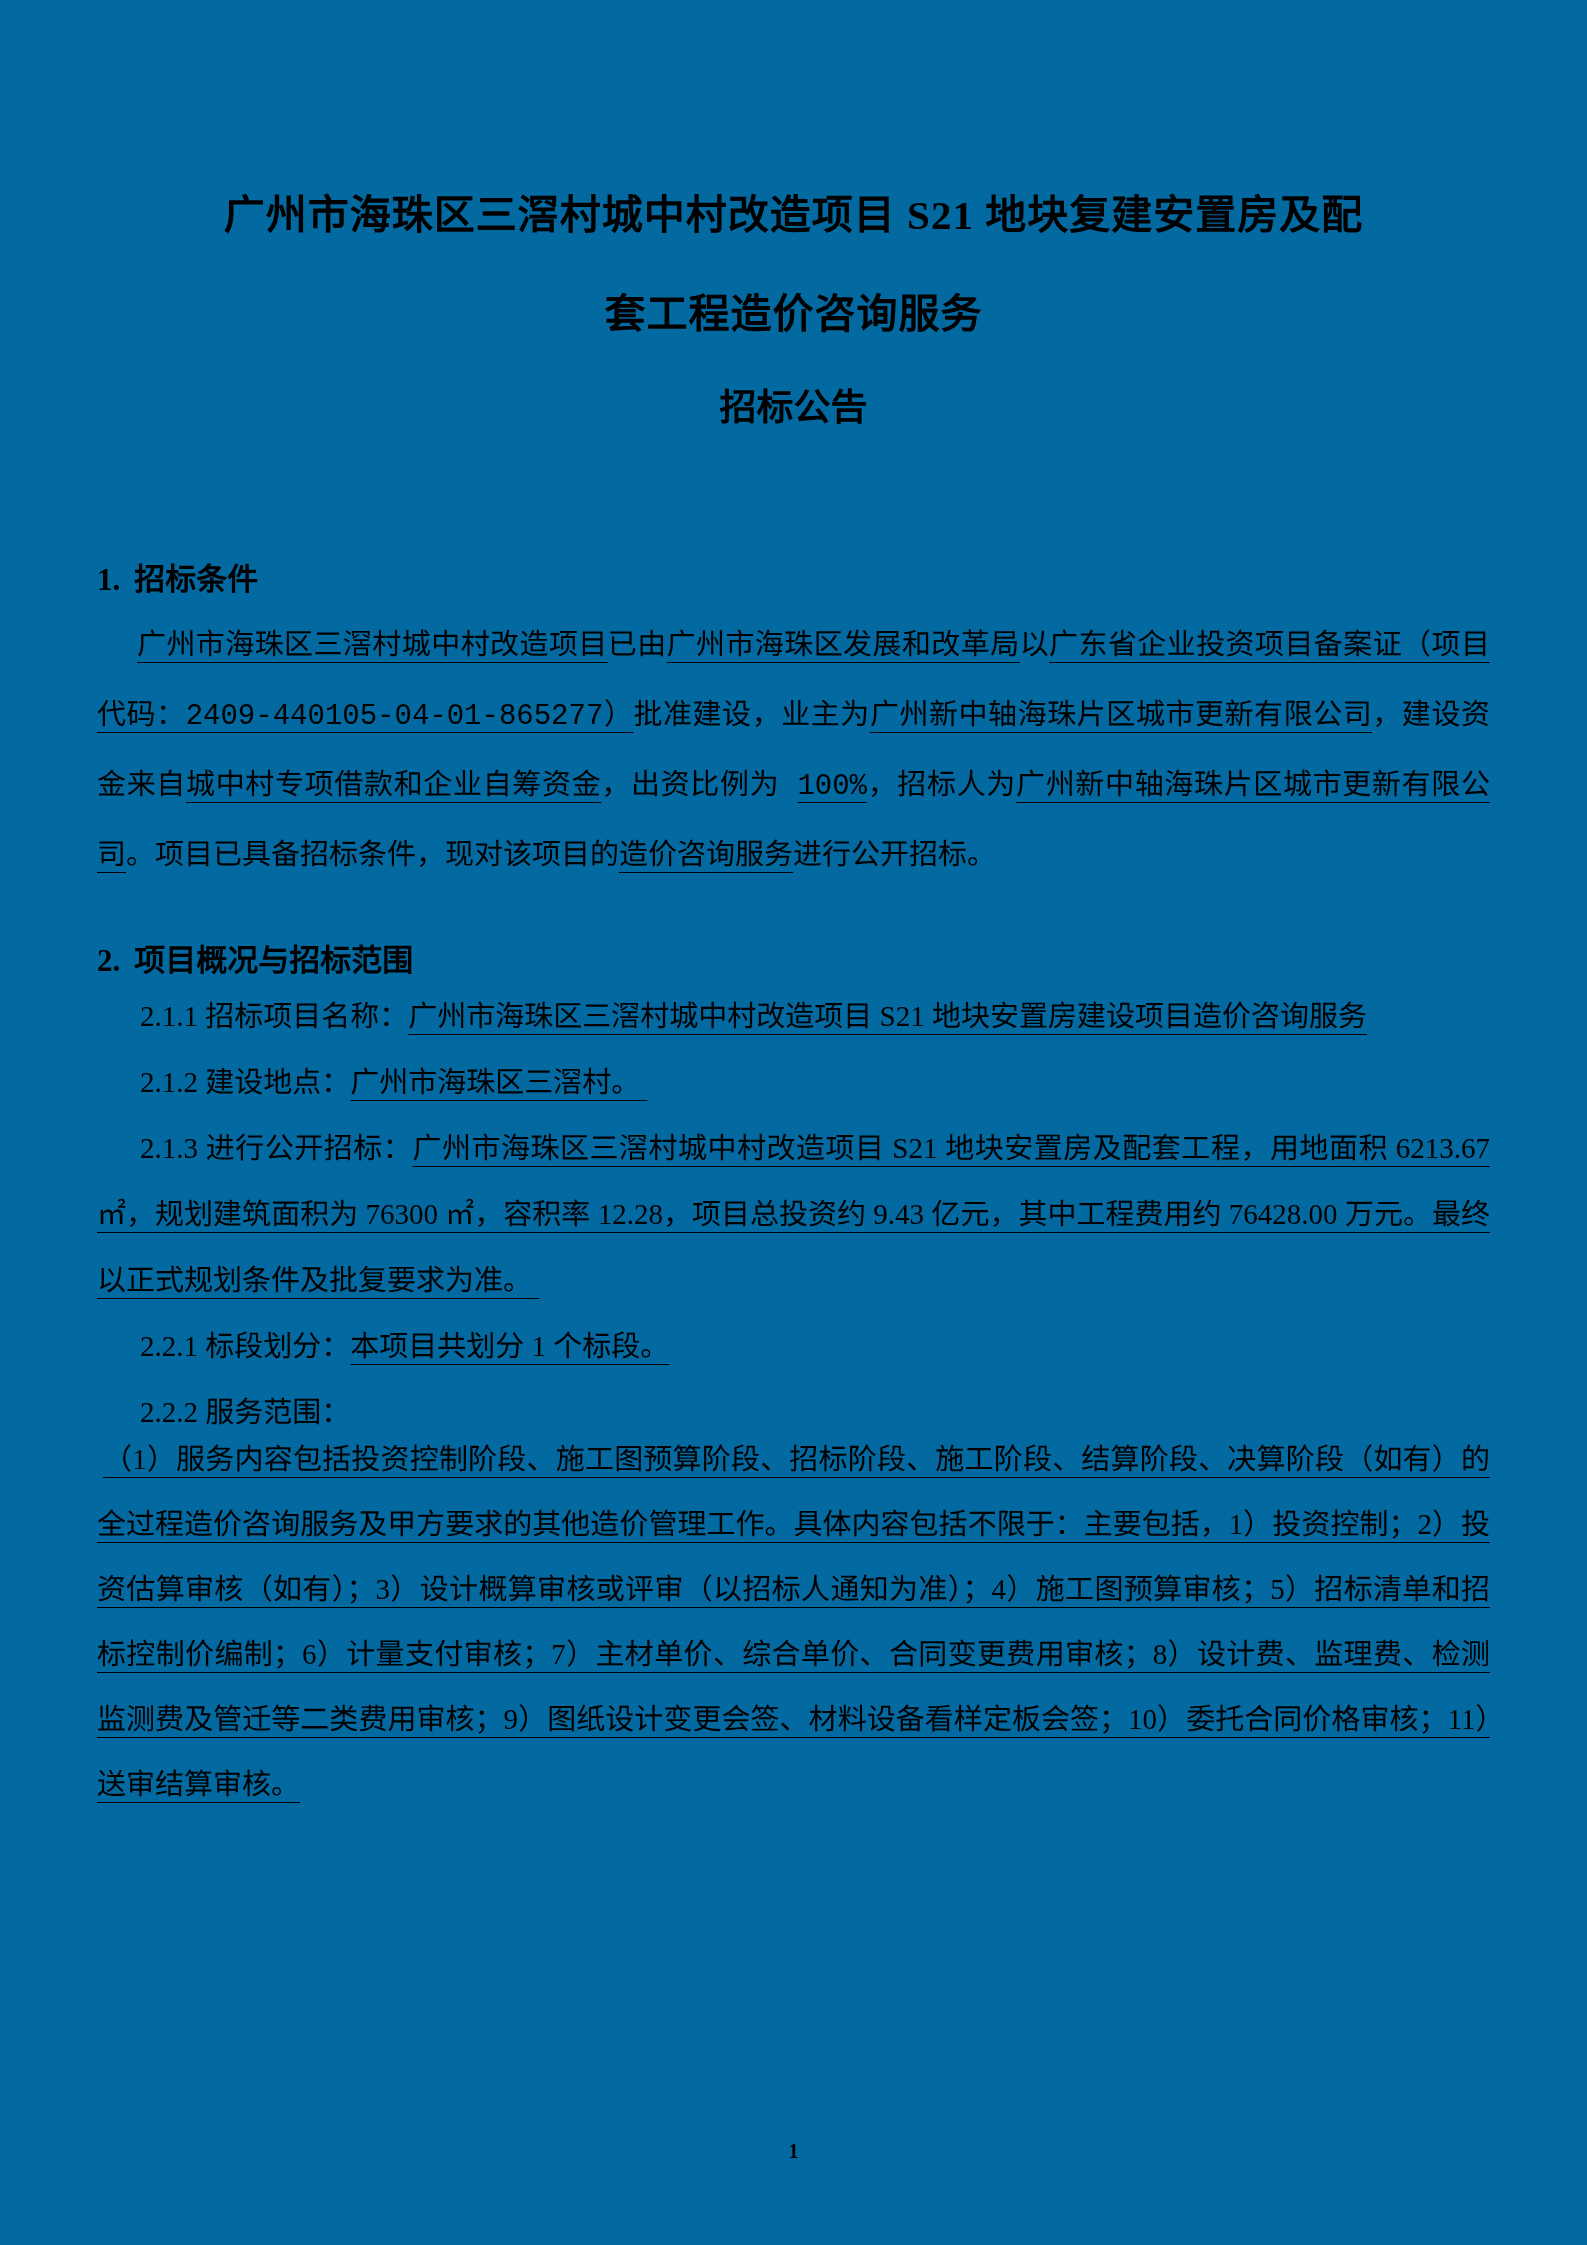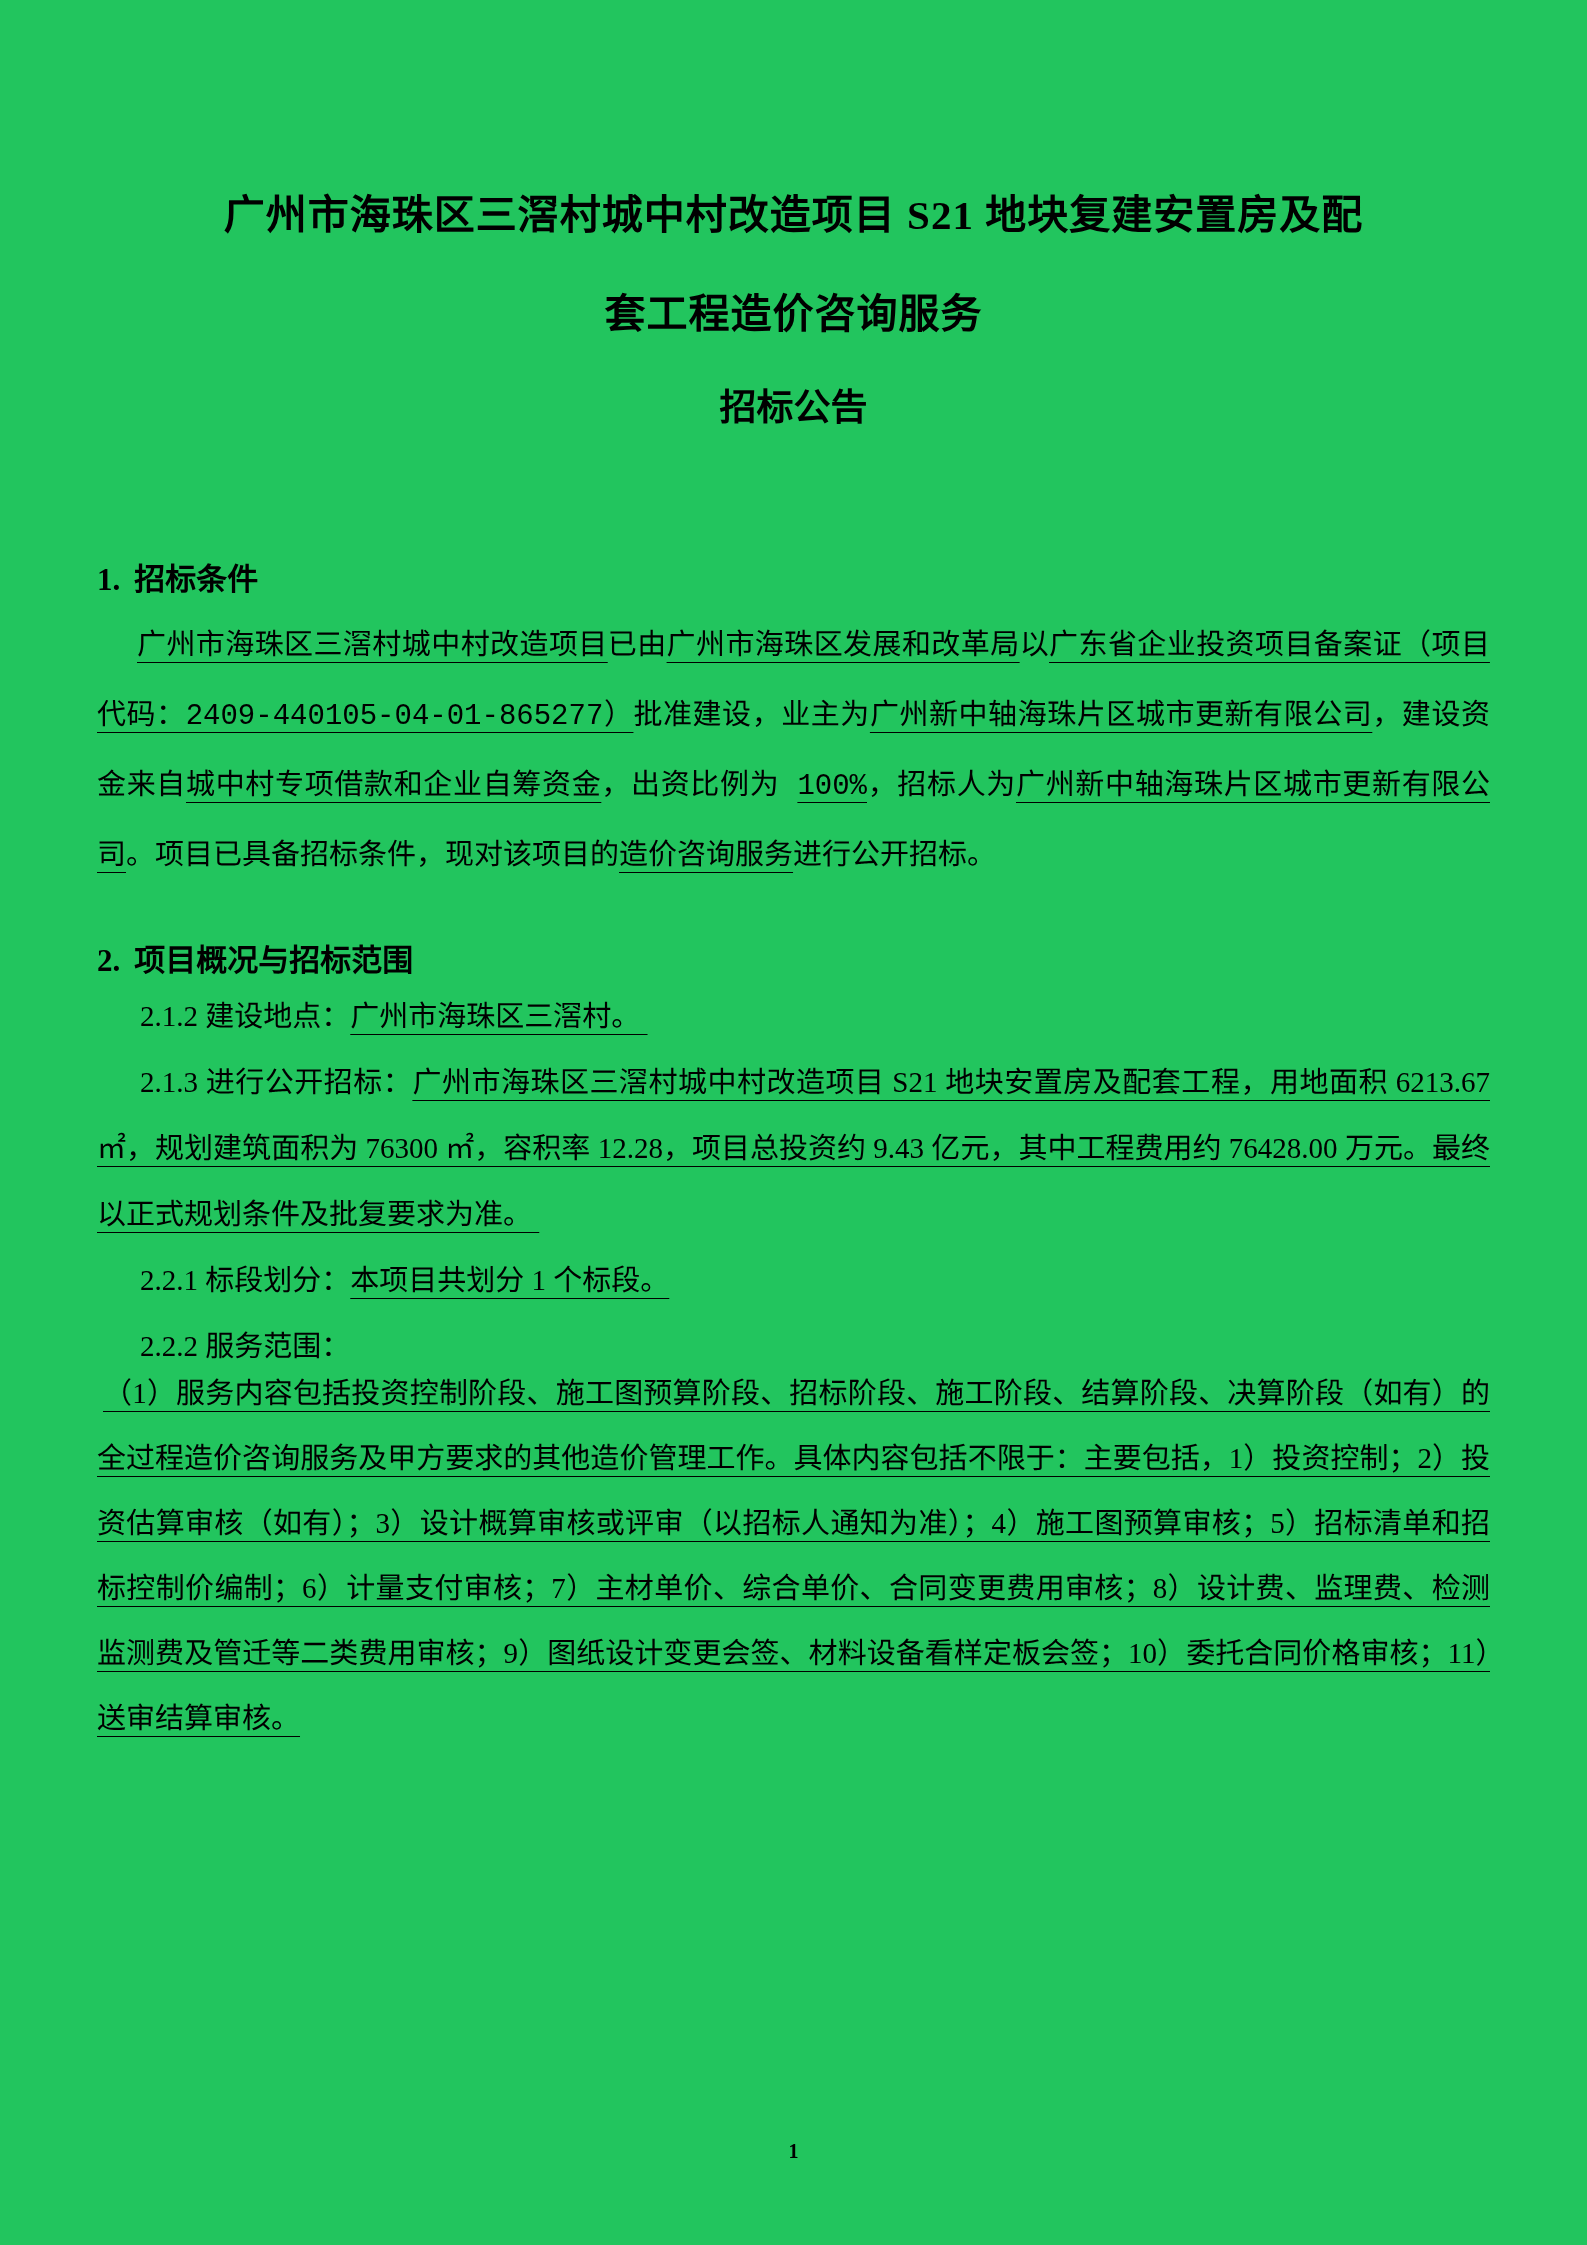--- a/index.html
+++ b/index.html
@@ -2,21 +2,21 @@
 <html lang="zh-CN"><head>
 <meta charset="utf-8">
 <style>
   * { margin: 0; padding: 0; box-sizing: border-box; }
   html, body { background: #ffffff; }
   .page {
     position: relative;
     width: 1587px;
     height: 2245px;
     margin: 0 auto;
-    background: #22c55e;
+    background: #0369a1;
     color: #000000;
     font-family: "Liberation Serif", "DejaVu Serif", serif;
     overflow: hidden;
   }
   .content { padding: 0 97px; }
 
   .title {
     margin-top: 166px;
     font-size: 41px;
     font-weight: 700;
@@ -83,20 +83,21 @@
     <h3 class="sec-heading" id="sec1-heading">
       <span class="num">1.</span><span>招标条件</span>
     </h3>
 
     <p class="para" id="para-1"><span class="u">广州市海珠区三滘村城中村改造项目</span><span>已由</span><span class="u">广州市海珠区发展和改革局</span><span>以</span><span class="u">广东省企业投资项目备案证（项目代码：2409-440105-04-01-865277）</span><span>批准建设，业主为</span><span class="u">广州新中轴海珠片区城市更新有限公司</span><span>，建设资金来自</span><span class="u">城中村专项借款和企业自筹资金</span><span>，出资比例为 </span><span class="u">100%</span><span>，招标人为</span><span class="u">广州新中轴海珠片区城市更新有限公司</span><span>。项目已具备招标条件，现对该项目的</span><span class="u">造价咨询服务</span><span>进行公开招标。</span></p>
 
     <h3 class="sec-heading" id="sec2-heading">
       <span class="num">2.</span><span>项目概况与招标范围</span>
     </h3>
 
+    <p class="clause" id="clause-2-1-1"><span>2.1.1 招标项目名称：</span><span class="u">广州市海珠区三滘村城中村改造项目 S21 地块安置房建设项目造价咨询服务</span></p>
     <p class="clause" id="clause-2-1-2"><span>2.1.2 建设地点：</span><span class="u">广州市海珠区三滘村。&nbsp;</span></p>
     <p class="clause" id="clause-2-1-3"><span>2.1.3 进行公开招标：</span><span class="u">广州市海珠区三滘村城中村改造项目 S21 地块安置房及配套工程，用地面积 6213.67 ㎡，规划建筑面积为 76300 ㎡，容积率 12.28，项目总投资约 9.43 亿元，其中工程费用约 76428.00 万元。最终以正式规划条件及批复要求为准。&nbsp;</span></p>
     <p class="clause" id="clause-2-2-1"><span>2.2.1 标段划分：</span><span class="u">本项目共划分 1 个标段。</span></p>
     <p class="clause" id="clause-2-2-2"><span>2.2.2 服务范围：</span></p>
     <p class="clause" id="service-scope"><span class="u">（1）服务内容包括投资控制阶段、施工图预算阶段、招标阶段、施工阶段、结算阶段、决算阶段（如有）的全过程造价咨询服务及甲方要求的其他造价管理工作。具体内容包括不限于：主要包括，1）投资控制；2）投资估算审核（如有）；3）设计概算审核或评审（以招标人通知为准）；4）施工图预算审核；5）招标清单和招标控制价编制；6）计量支付审核；7）主材单价、综合单价、合同变更费用审核；8）设计费、监理费、检测监测费及管迁等二类费用审核；9）图纸设计变更会签、材料设备看样定板会签；10）委托合同价格审核；11）送审结算审核。</span></p>
 
   </div>
 
   <div class="page-number">1</div>
 </div>

